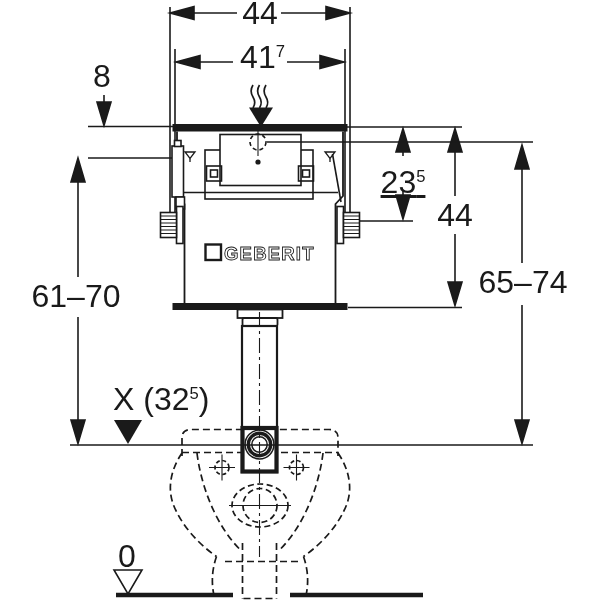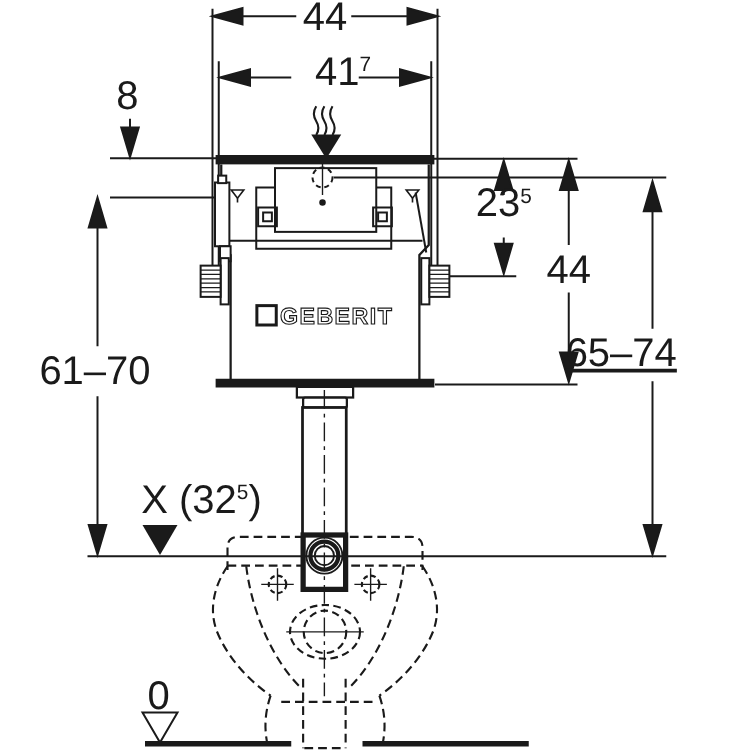--- a/index.html
+++ b/index.html
@@ -170,29 +170,29 @@
 
     <g stroke-width="4.5">
       <line x1="116" y1="595" x2="233" y2="595"></line>
       <line x1="290" y1="595" x2="423" y2="595"></line>
     </g>
   </g>
 </svg>
 
 <div class="lbl ctr" style="left:175px;top:-3px;width:170px;"><span>44</span></div>
 
-<div class="lbl ctr" style="left:175px;top:41px;width:199px;"><span>41</span><span class="sup">7</span></div>
+<div class="lbl ctr" style="left:163px;top:41px;width:199px;"><span>41</span><span class="sup">7</span></div>
 
 <div class="lbl ctr" style="left:82px;top:60px;width:40px;"><span>8</span></div>
 
-<div class="lbl ctr" style="left:371px;top:146px;width:64px;"><span>23</span><span class="sup">5</span></div>
+<div class="lbl ctr" style="left:371px;top:166px;width:64px;text-decoration:underline;"><span>23</span><span class="sup">5</span></div>
 
 <div class="lbl ctr" style="left:429px;top:199px;width:52px;"><span>44</span></div>
 
 <div class="lbl ctr" style="left:26px;top:280px;width:100px;"><span>61–70</span></div>
 
-<div class="lbl ctr" style="left:447px;top:266px;width:100px;text-decoration:underline;"><span>65–74</span></div>
+<div class="lbl ctr" style="left:473px;top:266px;width:100px;"><span>65–74</span></div>
 
 <div class="lbl" style="left:113px;top:383px;"><span>X (32</span><span class="sup">5</span><span>)</span></div>
 
 <div class="lbl ctr" style="left:107px;top:540px;width:40px;"><span>0</span></div>
 
 </div>
 
 </body></html>

